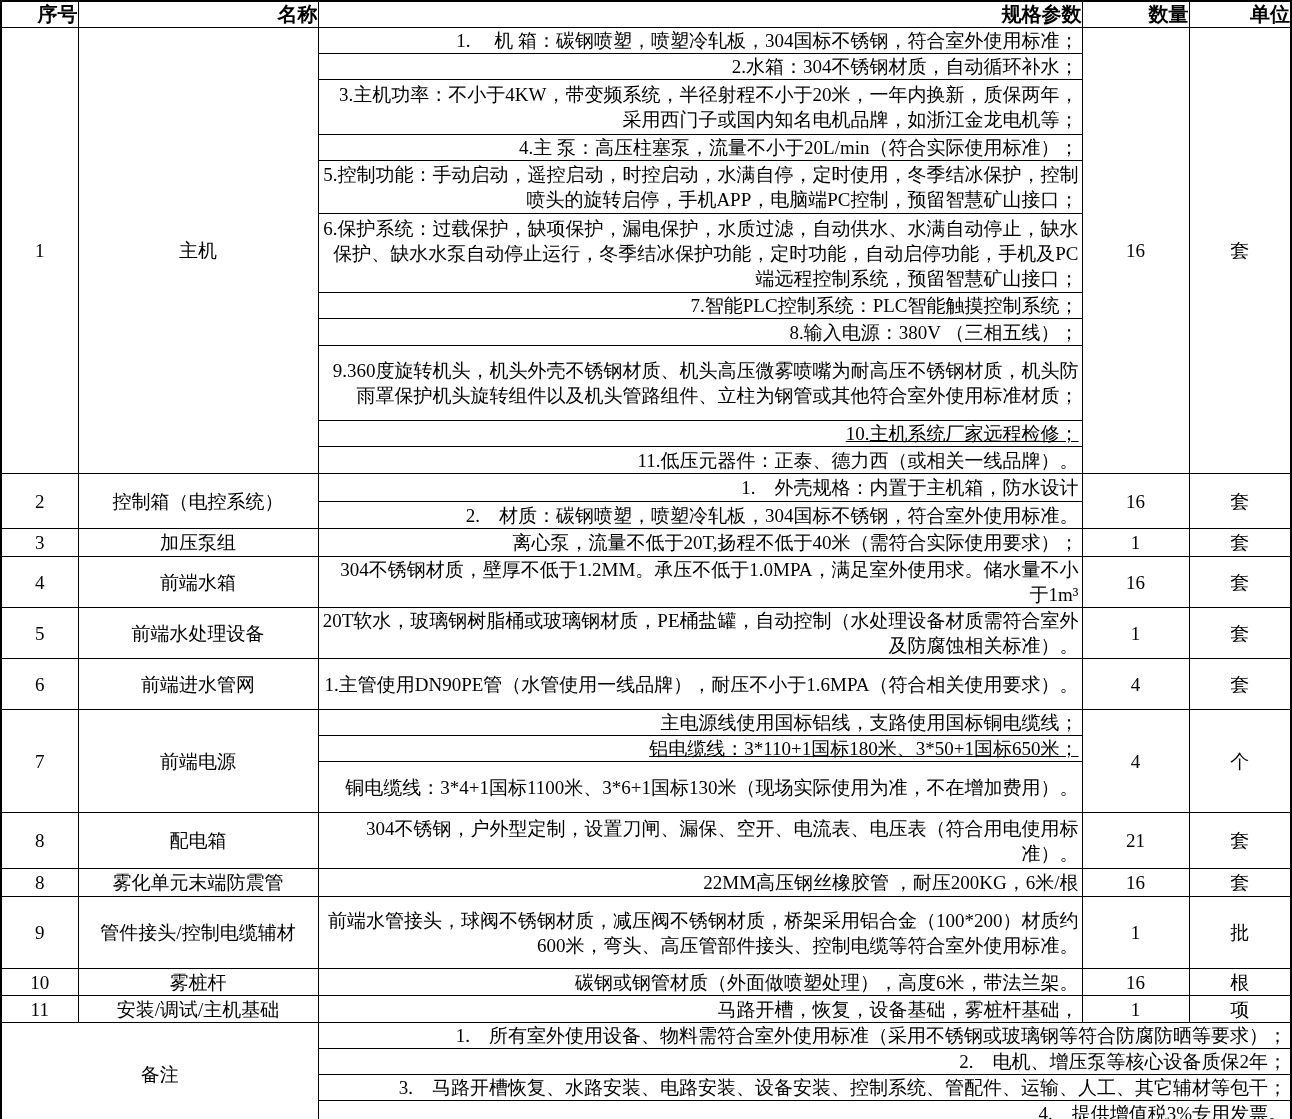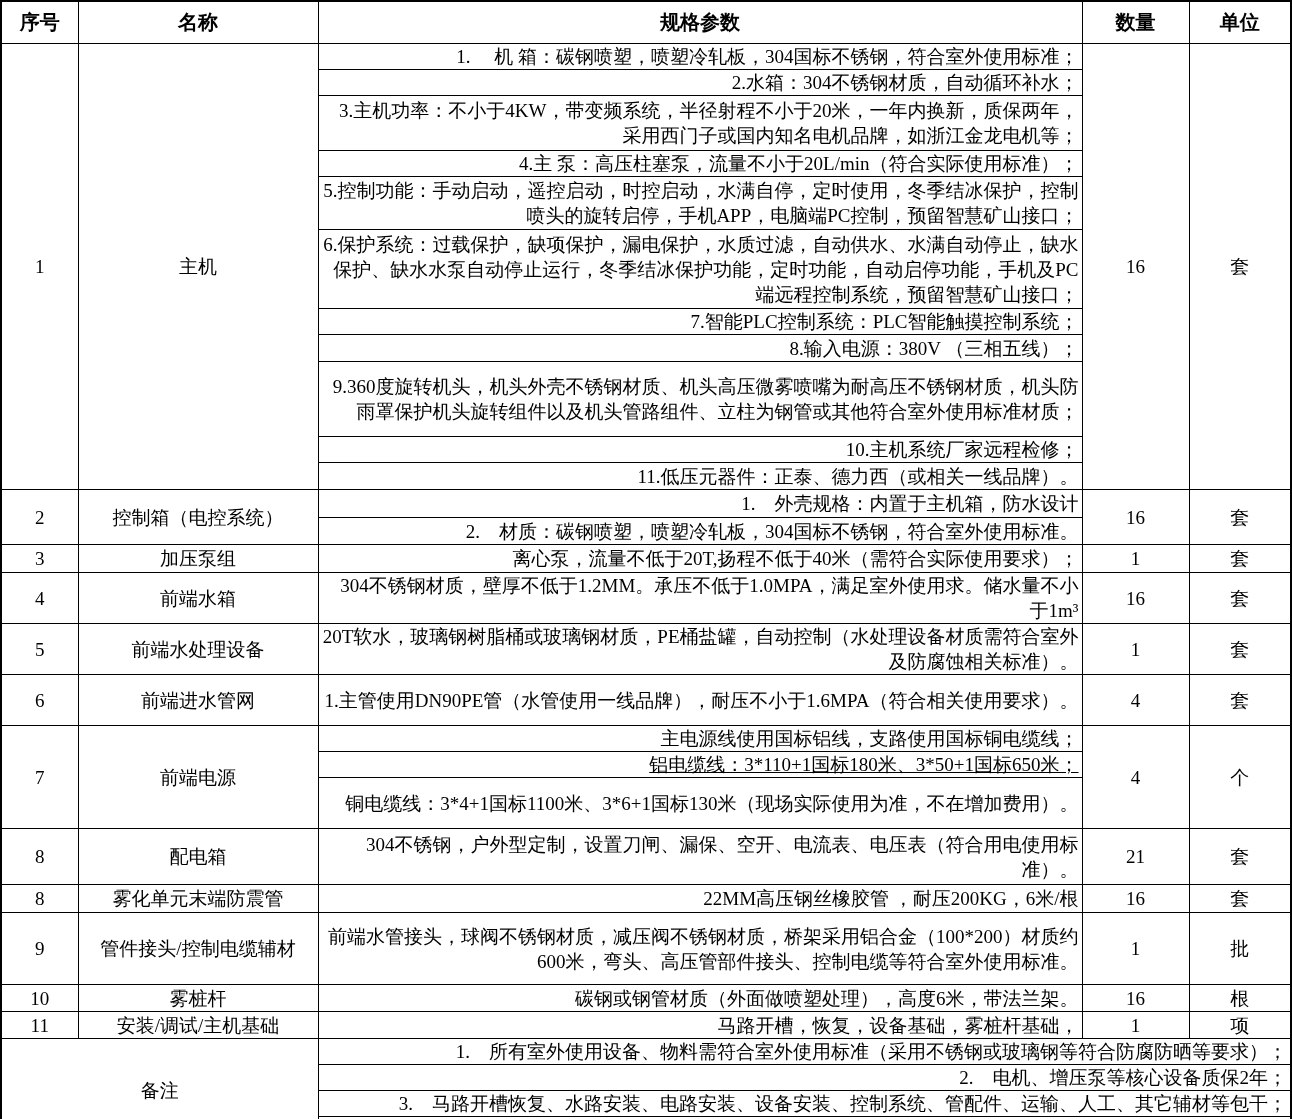--- a/index.html
+++ b/index.html
@@ -27,22 +27,22 @@
     font-size: 19px;
     line-height: 25px;
     padding: 0 3px;
     vertical-align: middle;
     word-break: break-all;
     overflow: hidden;
   }
   table.spec-table th {
     font-size: 20px;
     font-weight: bold;
-    text-align: center;
-    padding: 8px;
+    text-align: right;
+    padding: 0;
   }
   td.c { text-align: center; padding: 0 2px; }
   td.l { text-align: right; }
 </style>
 </head>
 <body>
 
 <div class="sheet">
   <table class="spec-table">
     <colgroup>
@@ -86,21 +86,21 @@
         </tr>
         <tr style="height: 26px;">
           <td class="l">7.智能PLC控制系统：PLC智能触摸控制系统；</td>
         </tr>
         <tr style="height: 27px;">
           <td class="l">8.输入电源：380V （三相五线）；</td>
         </tr>
         <tr style="height: 75px;">
           <td class="l">9.360度旋转机头，机头外壳不锈钢材质、机头高压微雾喷嘴为耐高压不锈钢材质，机头防雨罩保护机头旋转组件以及机头管路组件、立柱为钢管或其他符合室外使用标准材质；</td>
         </tr>
-        <tr style="height: 25px;">
+        <tr style="height: 25px; text-decoration: underline;">
           <td class="l">10.主机系统厂家远程检修；</td>
         </tr>
         <tr style="height: 27px;">
           <td class="l">11.低压元器件：正泰、德力西（或相关一线品牌）。</td>
         </tr>
         <tr style="height: 28px;">
           <td class="c" rowspan="2">2</td>
           <td class="c" rowspan="2">控制箱（电控系统）</td>
           <td class="l">1.　外壳规格：内置于主机箱，防水设计</td>
           <td class="c" rowspan="2">16</td>

